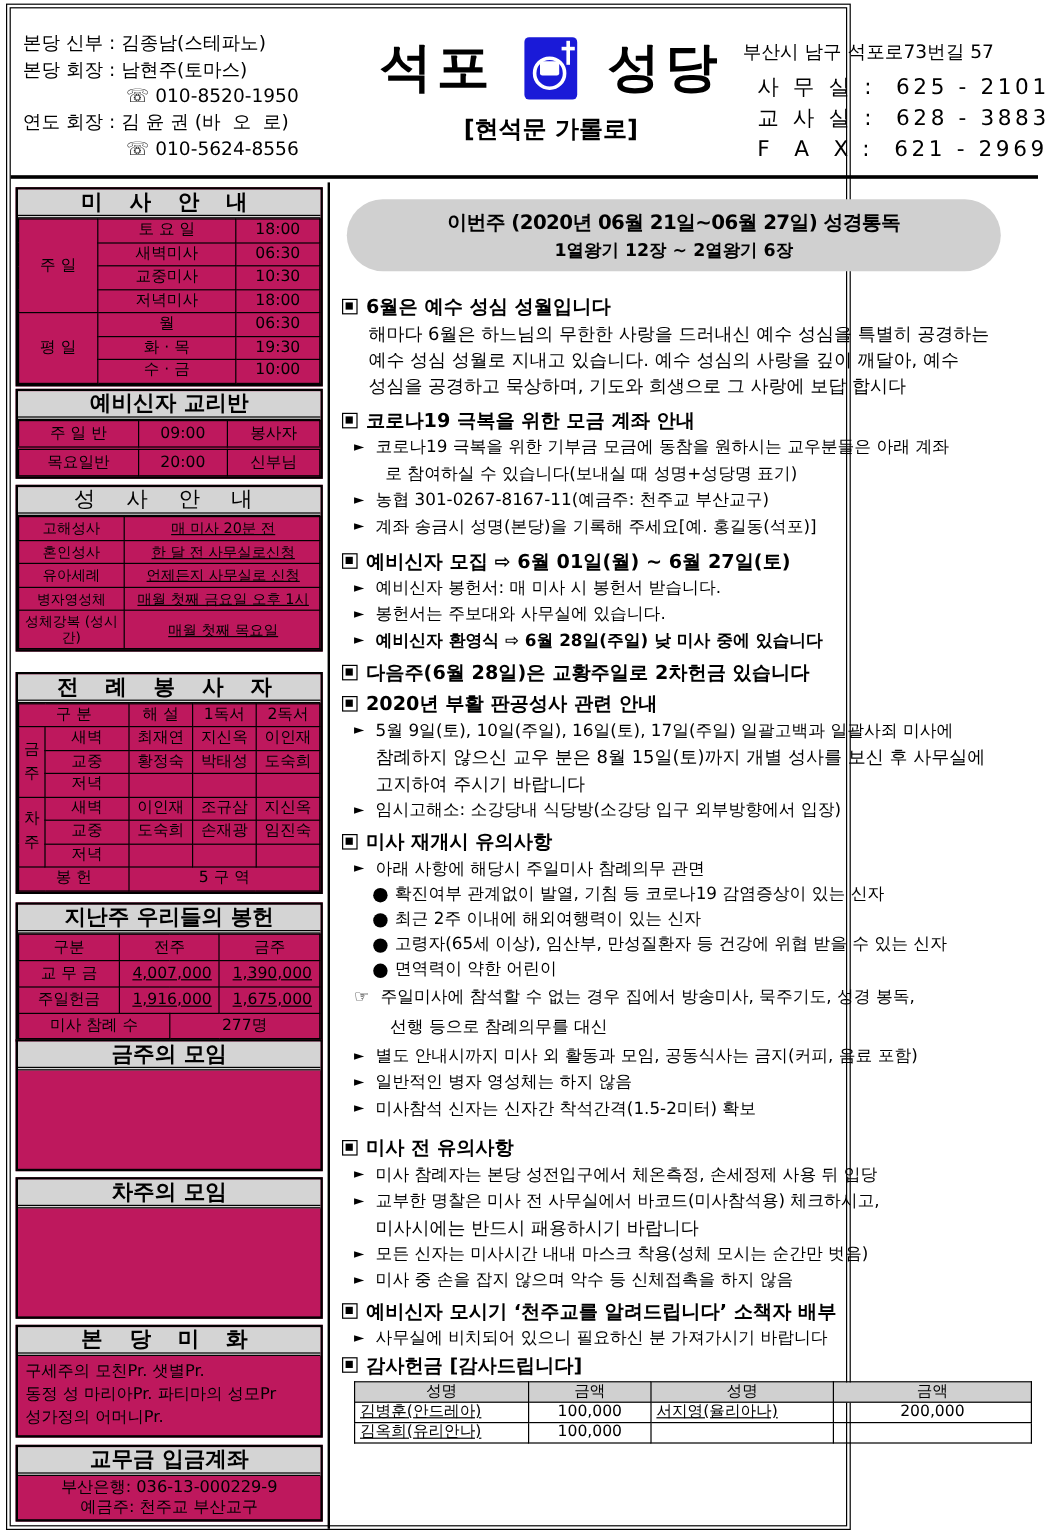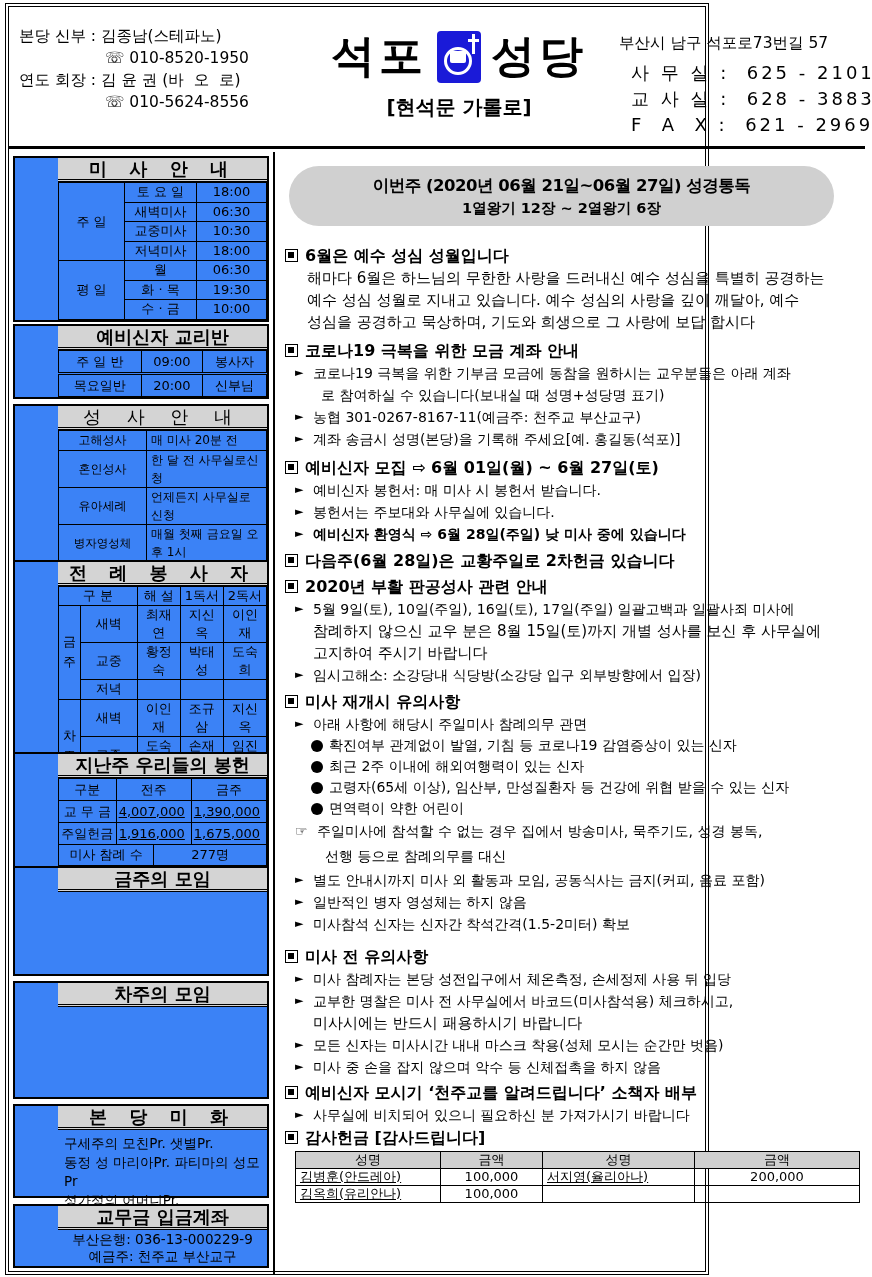--- a/index.html
+++ b/index.html
@@ -8,42 +8,42 @@
 
   .page { position: absolute; left: 5px; top: 3px; width: 704px; height: 1272px;
           border: 3px double #000; border-width: 4px; border-style: double; }
 
   
   .header { position: absolute; left: 0; top: 0; width: 856px; height: 142px; border-bottom: 3px solid #000; }
   .hdr-left { position: absolute; left: 10px; top: 18px; font-size: 15.5px; line-height: 22px; }
   .hdr-left .row { white-space: pre; }
   .hdr-left .phone { padding-left: 86px; }
   .hdr-center { position: absolute; left: 300px; top: 20px; width: 300px; text-align: center; }
-  .title-line { display: flex; align-items: center; justify-content: center; gap: 10px; }
+  .title-line { display: flex; align-items: center; justify-content: center; gap: 25px; }
   .title-word { font-size: 44px; font-weight: bold; letter-spacing: 4px; font-family: "DejaVu Sans", sans-serif; }
   .logo { width: 44px; height: 52px; background: #1a1ad8; border-radius: 4px; position: relative; display: inline-block; }
   .logo .ring { position: absolute; left: 7px; top: 16px; width: 28px; height: 28px; border: 3px solid #fff; border-radius: 50%; }
   .logo .inner { position: absolute; left: 13px; top: 20px; width: 16px; height: 12px; background: #fff; border-radius: 2px; }
   .logo .cross-v { position: absolute; right: 6px; top: 3px; width: 3px; height: 20px; background: #fff; }
   .logo .cross-h { position: absolute; right: 2px; top: 8px; width: 11px; height: 3px; background: #fff; }
   .subtitle { font-size: 20px; font-weight: bold; margin-top: 8px; }
   .hdr-right { position: absolute; left: 610px; top: 26px; font-size: 16px; }
   .hdr-right .addr { font-size: 15.5px; margin-bottom: 6px; }
   .hdr-right .tel { font-size: 18px; letter-spacing: 3px; line-height: 26px; white-space: pre; padding-left: 12px; }
 
   
   .left { position: absolute; left: 0; top: 145px; width: 266px; height: 1122px; border-right: 2px solid #000; }
-  .box { position: absolute; left: 4px; width: 256px; border: 2px solid #000; background: #3b82f6; padding-left: 43px; }
+  .box { position: absolute; left: 4px; width: 256px; border: 2px solid #000; background: #be185d; }
   .box-title { background: #d4d4d4; text-align: center; font-weight: bold; font-size: 18px; line-height: 21px;
                border-bottom: 3px double #000; }
   .box-title.light { font-weight: normal; letter-spacing: 10px; }
   table.grid { width: 100%; border-collapse: collapse; font-size: 13px; }
   table.grid td { border: 1px solid #000; text-align: center; height: 19.5px; line-height: 18px; padding: 0 2px; }
   table.grid td.r { text-align: right; padding-right: 6px; text-decoration: underline; }
-  table.grid td.l { text-align: left; padding-left: 4px; }
+  table.grid td.l { text-align: center; padding-left: 4px; text-decoration: underline; }
   .text-box { font-size: 13.5px; line-height: 19px; padding: 4px 6px; }
   .text-center { text-align: center; }
 
   
   .right { position: absolute; left: 270px; top: 145px; width: 586px; }
   .banner { position: absolute; left: 10px; top: 14px; width: 545px; height: 60px; background: #d0d0d0;
             border-radius: 30px; text-align: center; padding-top: 9px; }
   .banner .b1 { font-size: 16.5px; font-weight: bold; letter-spacing: -0.5px; }
   .banner .b2 { font-size: 14.5px; font-weight: bold; margin-top: 2px; }
   .content { position: absolute; left: 6px; top: 92px; width: 578px; }
@@ -66,20 +66,21 @@
   table.thanks td.l { text-align: left; padding-left: 4px; text-decoration: underline; }
 </style>
 </head>
 <body>
 
 <div class="page">
 
   <div class="header">
     <div class="hdr-left">
       <div class="row"><span>본당 신부</span> : <span>김종남(스테파노)</span></div>
+      <div class="row"><span>본당 회장</span> : <span>남현주(토마스)</span></div>
       <div class="row phone">☏ 010-8520-1950</div>
       <div class="row"><span>연도 회장</span> : <span>김 윤 권 (바  오  로)</span></div>
       <div class="row phone">☏ 010-5624-8556</div>
     </div>
 
     <div class="hdr-center">
       <div class="title-line">
         <span class="title-word">석포</span>
         <span class="logo">
           <span class="ring"></span>

